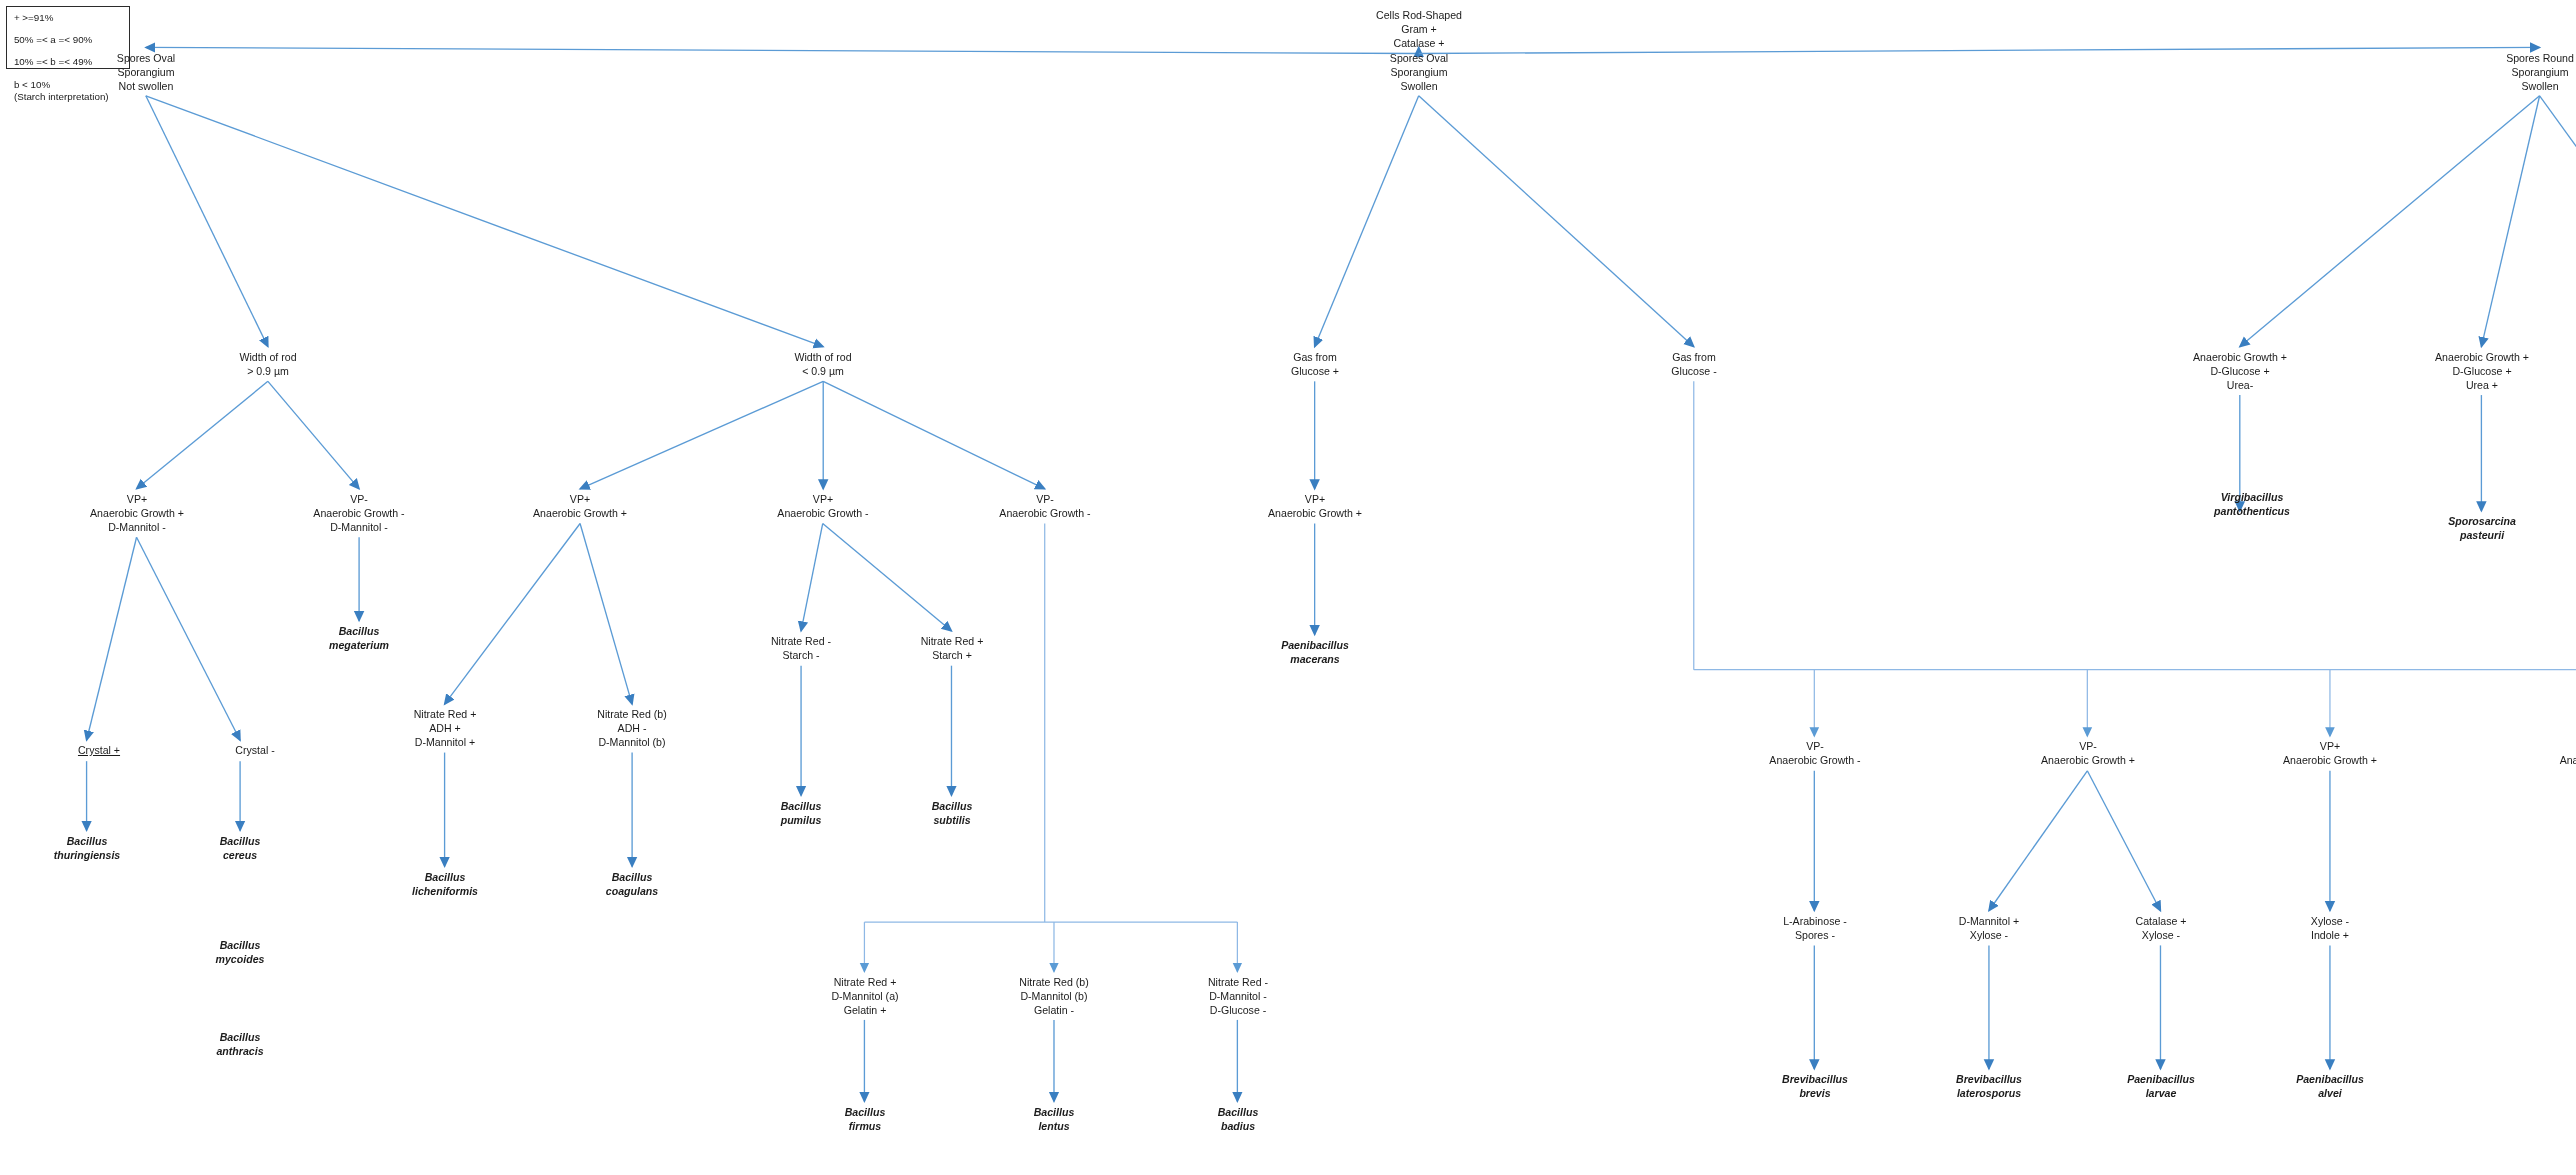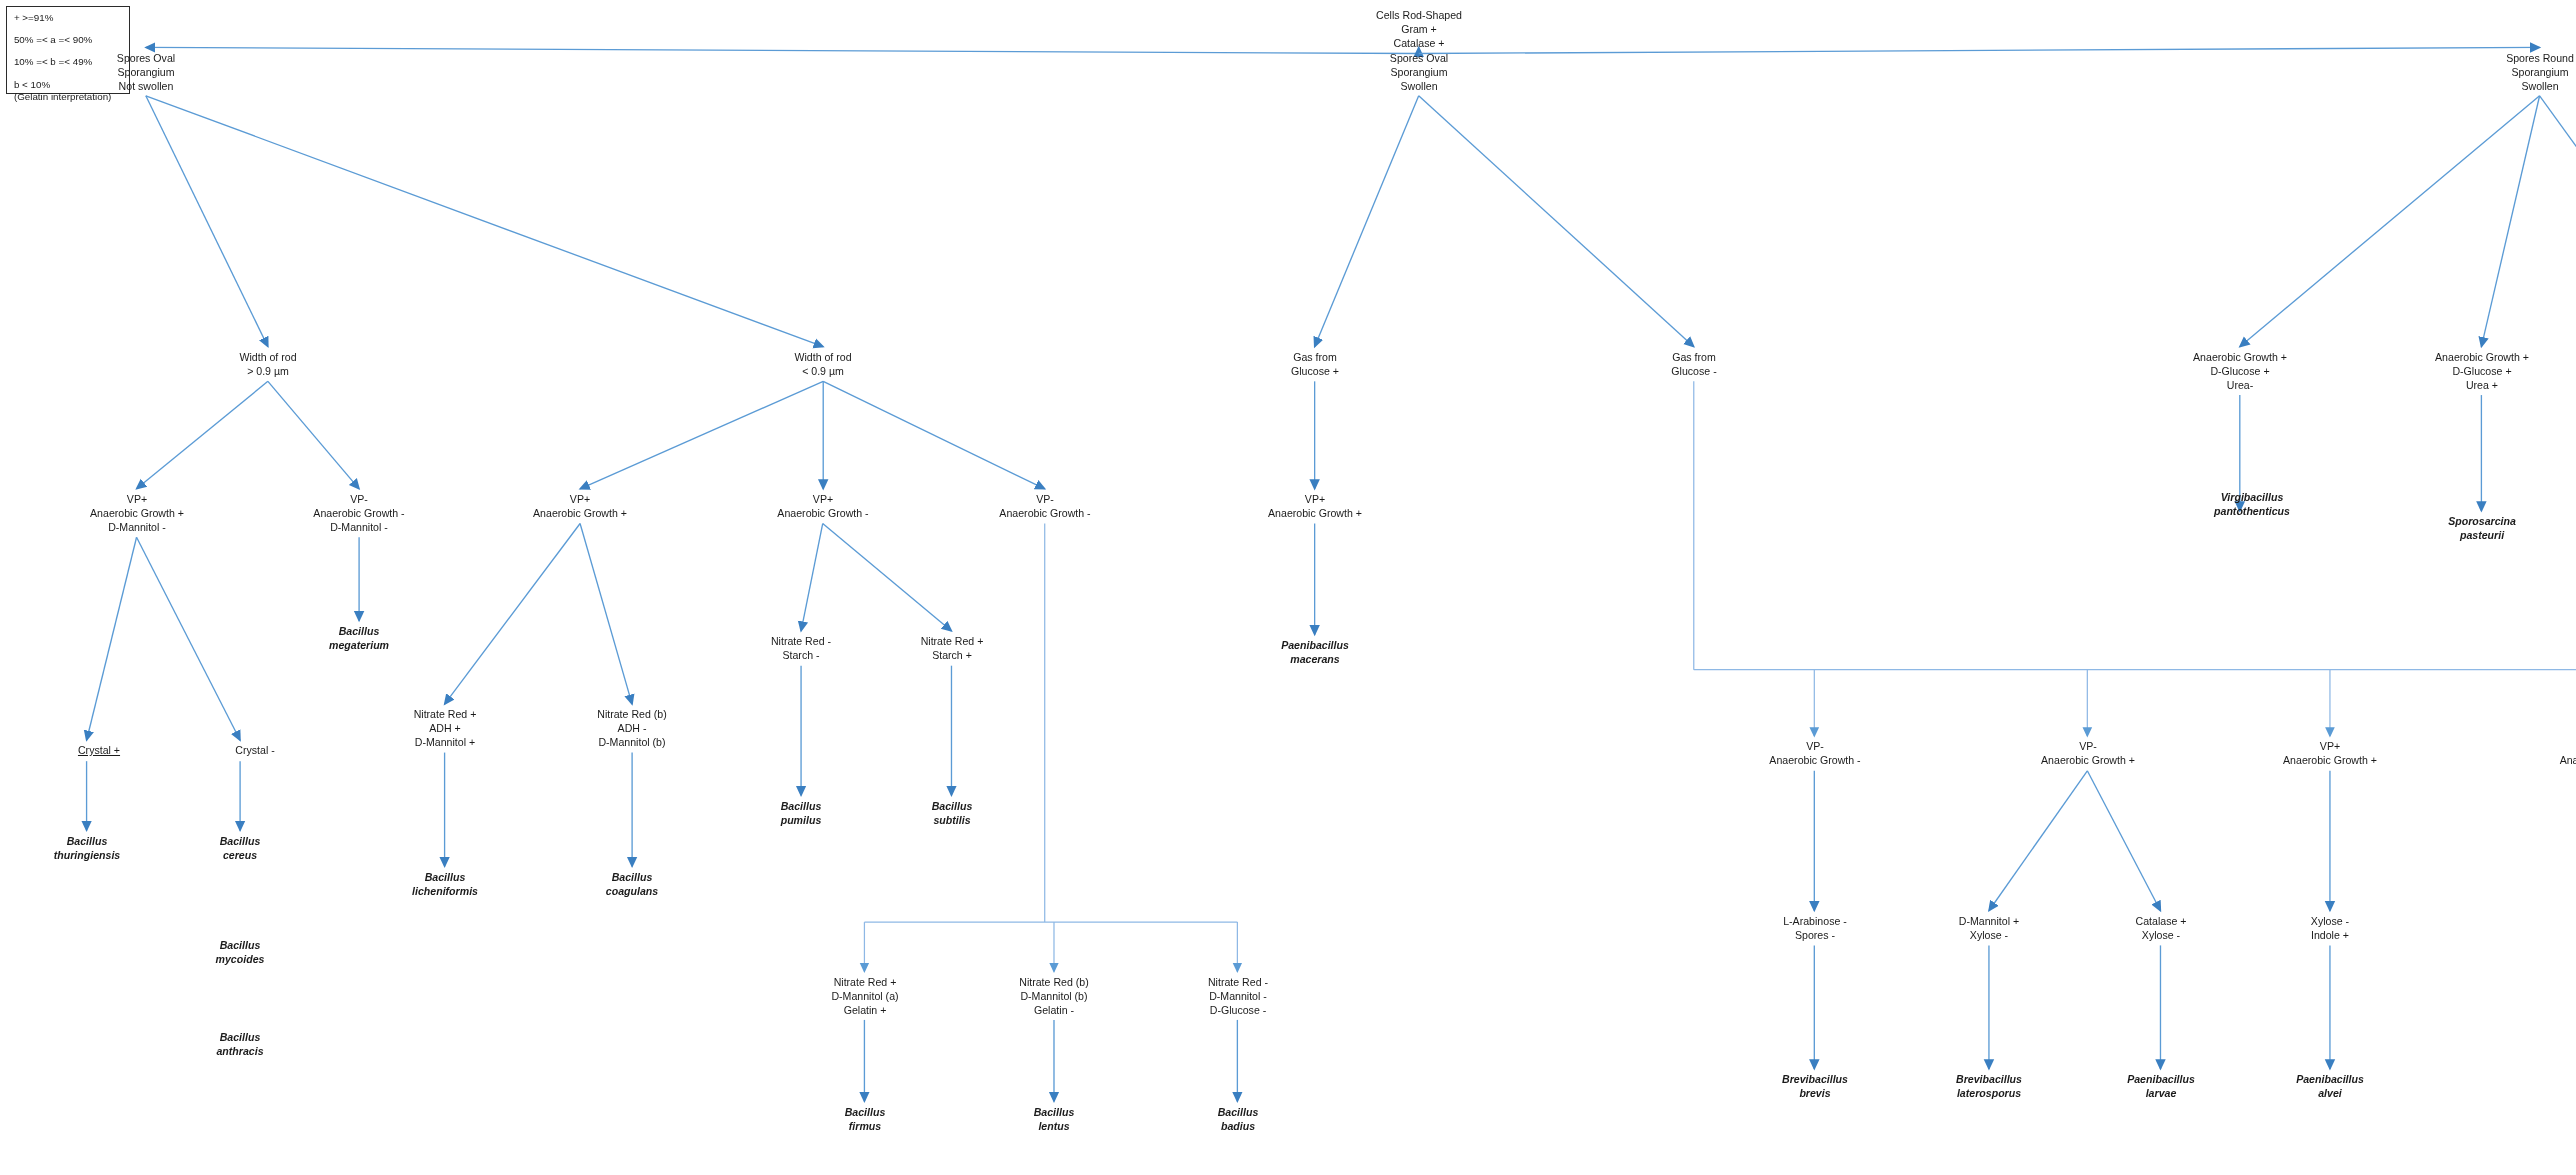--- a/index.html
+++ b/index.html
@@ -13,21 +13,21 @@
     position:relative;
     width:2841px;
     height:1175px;
     background:#ffffff;
     overflow:hidden;
   }
   
   #legend{
     position:absolute;
     left:5.7px; top:5.7px;
-    width:124px; height:88px;
+    width:124px; height:63px;
     border:1px solid #2b2b2b;
     background:#ffffff;
     box-sizing:border-box;
     padding:6.2px 0 0 7.2px;
   }
   #legend .lg{
     font-size:9.8px;
     line-height:1.05;
     margin-bottom:12px;
     white-space:nowrap;
@@ -137,21 +137,21 @@
       <span>+ &gt;=91%</span>
     </div>
     <div class="lg">
       <span>50% =&lt; a =&lt; 90%</span>
     </div>
     <div class="lg">
       <span>10% =&lt; b =&lt; 49%</span>
     </div>
     <div class="lg">
       <span>b &lt; 10%</span>
-      <span class="sub">(Gelatin interpretation)</span>
+      <span class="sub">(Starch interpretation)</span>
     </div>
   </div>
 
   <div id="node-layer">
       <div class="node" style="left: 1419px; top: 9.3px;">Cells Rod-Shaped
 Gram +
 Catalase +</div>
       <div class="node" style="left: 146px; top: 52px;">Spores Oval
 Sporangium
 Not swollen</div>

